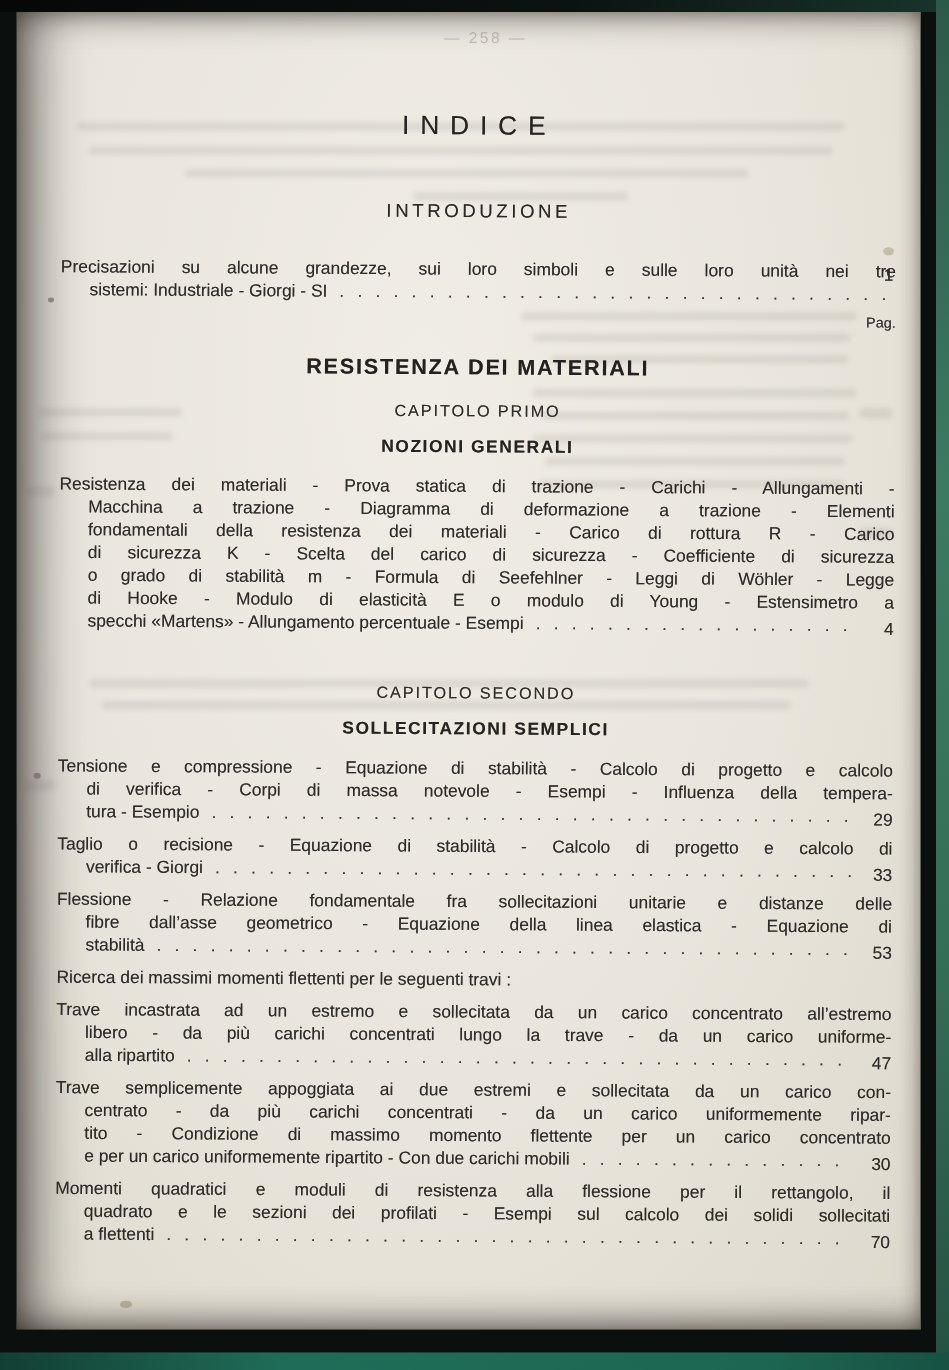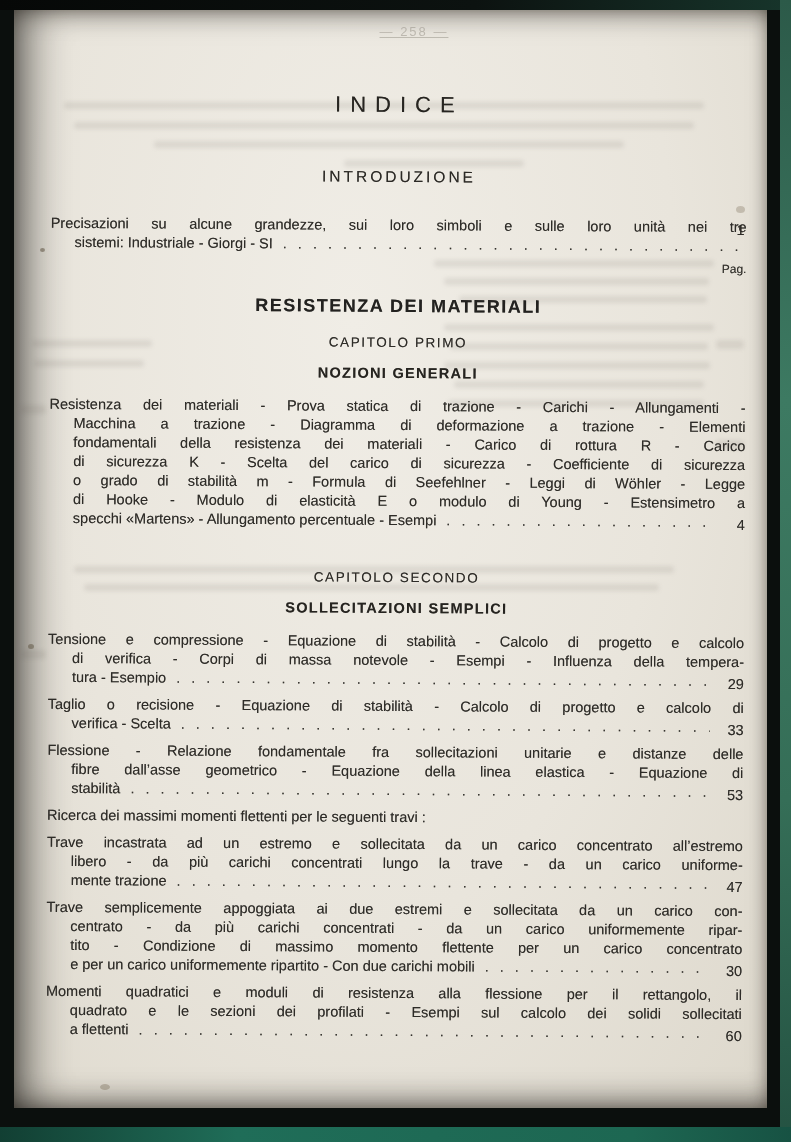--- a/index.html
+++ b/index.html
@@ -25,22 +25,22 @@
     box-shadow:
       inset 30px 0 45px -18px rgba(12,9,6,.62),
       inset -6px 0 18px -8px rgba(25,20,12,.35),
       inset 0 14px 26px -14px rgba(25,20,12,.5),
       inset 0 -18px 32px -16px rgba(20,15,10,.58);
   }
   .artifacts{position:absolute;inset:0;pointer-events:none;}
   .smudge{position:absolute;background:rgba(110,104,92,.13);border-radius:4px;filter:blur(2px);}
   .speck{position:absolute;border-radius:50%;filter:blur(.5px);}
   .ghost-mark{
-    position:absolute;left:340px;top:14px;width:120px;text-align:center;
-    font-size:13px;color:#8a857a;opacity:.45;filter:blur(.6px);letter-spacing:2px;text-decoration:underline;
+    position:absolute;left:356px;top:14px;width:120px;text-align:left;
+    font-size:13px;color:#8a857a;opacity:.45;filter:blur(.6px);letter-spacing:2px;
   }
   
   .content{
     position:absolute;left:38px;top:0;width:696px;
     color:#2e2c28;transform:rotate(.35deg);transform-origin:50% 0;
     text-shadow:0 0 .5px rgba(46,44,40,.55);
   }
   .pag{position:absolute;top:206px;right:0;font-size:12px;color:#33312c;margin-top:44px;}
   .page-title{text-align:center;margin-top:82px;font-size:22px;letter-spacing:9px;color:#262420;}
   .b{position:relative;}
@@ -139,62 +139,62 @@
             <div class="line">di verifica - Corpi di massa notevole - Esempi - Influenza della tempera-</div>
             <div class="line leaderline">
               <span class="lt">tura - Esempio</span>
               <span class="leader">. . . . . . . . . . . . . . . . . . . . . . . . . . . . . . . . . . . . . . . . . . . . . . . . . . . . . . . . . . . . </span>
               <span class="pg">29</span>
             </div>
           </div>
           <div class="b b-entry">
             <div class="line">Taglio o recisione - Equazione di stabilità - Calcolo di progetto e calcolo di</div>
             <div class="line leaderline">
-              <span class="lt">verifica - Scelta</span>
+              <span class="lt">verifica - Giorgi</span>
               <span class="leader">. . . . . . . . . . . . . . . . . . . . . . . . . . . . . . . . . . . . . . . . . . . . . . . . . . . . . . . . . . . . </span>
               <span class="pg">33</span>
             </div>
           </div>
           <div class="b b-entry">
             <div class="line">Flessione - Relazione fondamentale fra sollecitazioni unitarie e distanze delle</div>
             <div class="line">fibre dall’asse geometrico - Equazione della linea elastica - Equazione di</div>
             <div class="line leaderline">
               <span class="lt">stabilità</span>
               <span class="leader">. . . . . . . . . . . . . . . . . . . . . . . . . . . . . . . . . . . . . . . . . . . . . . . . . . . . . . . . . . . . </span>
               <span class="pg">53</span>
             </div>
           </div>
           <div class="b b-entry">
             <div class="line noj">Ricerca dei massimi momenti flettenti per le seguenti travi :</div>
           </div>
           <div class="b b-entry">
             <div class="line">Trave incastrata ad un estremo e sollecitata da un carico concentrato all’estremo</div>
             <div class="line">libero - da più carichi concentrati lungo la trave - da un carico uniforme-</div>
             <div class="line leaderline">
-              <span class="lt">mente trazione</span>
+              <span class="lt">alla ripartito</span>
               <span class="leader">. . . . . . . . . . . . . . . . . . . . . . . . . . . . . . . . . . . . . . . . . . . . . . . . . . . . . . . . . . . . </span>
               <span class="pg">47</span>
             </div>
           </div>
           <div class="b b-entry">
             <div class="line">Trave semplicemente appoggiata ai due estremi e sollecitata da un carico con-</div>
             <div class="line">centrato - da più carichi concentrati - da un carico uniformemente ripar-</div>
             <div class="line">tito - Condizione di massimo momento flettente per un carico concentrato</div>
             <div class="line leaderline">
               <span class="lt">e per un carico uniformemente ripartito - Con due carichi mobili</span>
               <span class="leader">. . . . . . . . . . . . . . . . . . . . . . . . . . . . . . . . . . . . . . . . . . . . . . . . . . . . . . . . . . . . </span>
               <span class="pg">30</span>
             </div>
           </div>
           <div class="b b-entry">
             <div class="line">Momenti quadratici e moduli di resistenza alla flessione per il rettangolo, il</div>
             <div class="line">quadrato e le sezioni dei profilati - Esempi sul calcolo dei solidi sollecitati</div>
             <div class="line leaderline">
               <span class="lt">a flettenti</span>
               <span class="leader">. . . . . . . . . . . . . . . . . . . . . . . . . . . . . . . . . . . . . . . . . . . . . . . . . . . . . . . . . . . . </span>
-              <span class="pg">60</span>
+              <span class="pg">70</span>
             </div>
           </div>
         </div>
     </div>
 
   </div>
 </div>
 
 </body></html>

